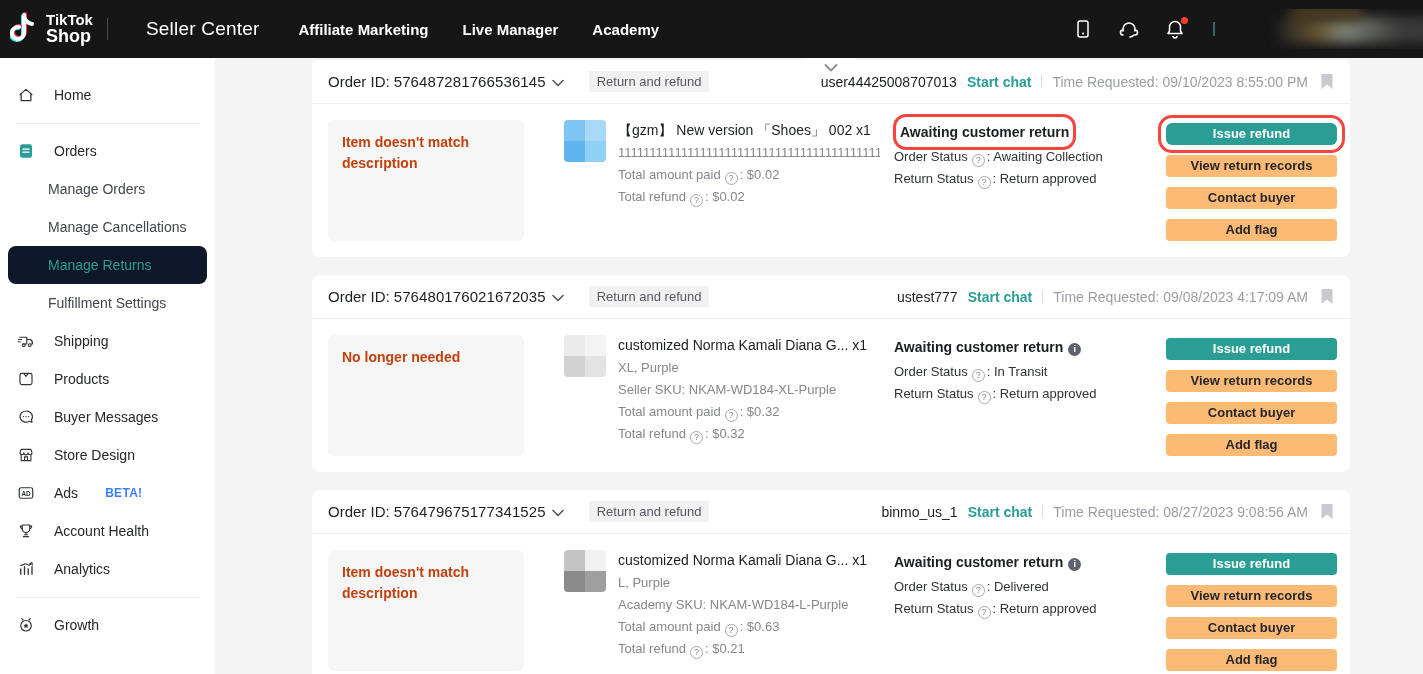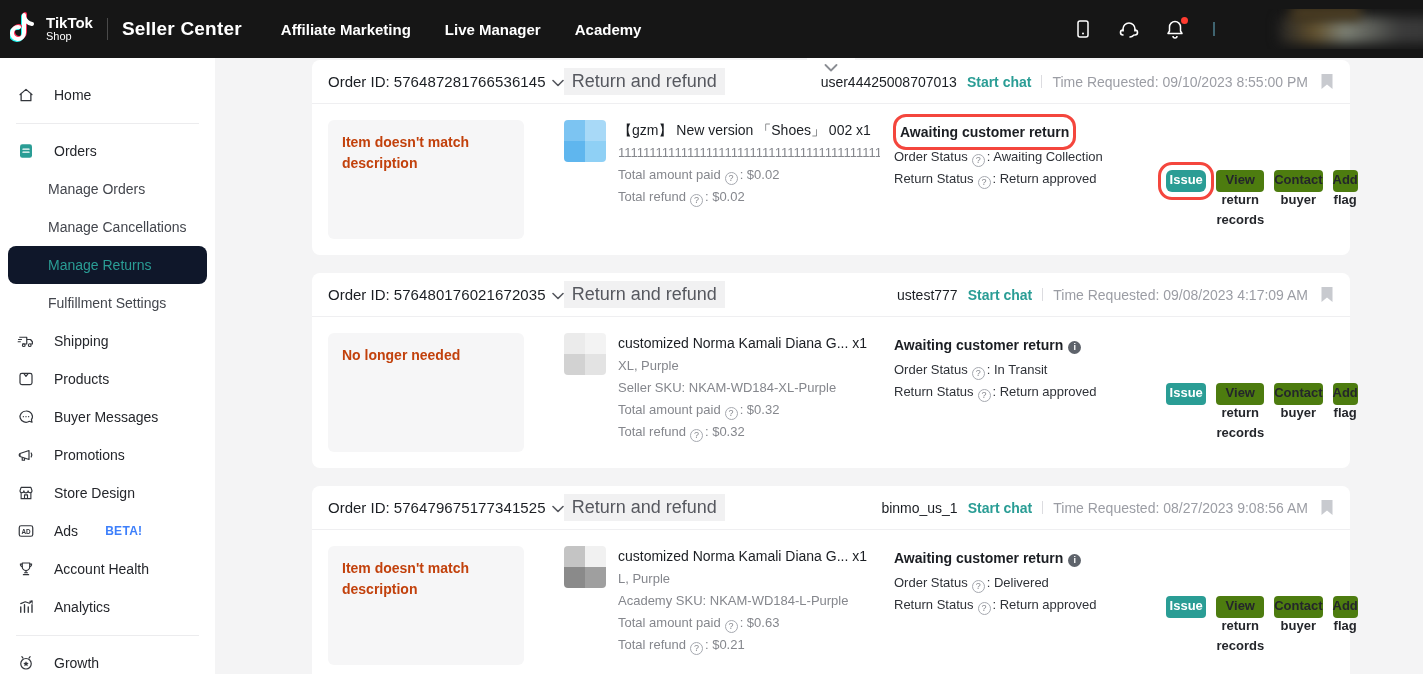--- a/index.html
+++ b/index.html
@@ -10,23 +10,23 @@
     background:#f4f4f5; color:#1b1e23;
   }
   
   .topbar {
     height:58px; background:#161616; color:#fff;
     display:flex; align-items:center; padding:0 0 0 10px;
   }
   .logo { display:flex; align-items:center; gap:6px; }
   .logo-text { line-height:1.05; }
   .logo-line1 { font-size:15px; font-weight:700; }
-  .logo-line2 { font-size:11px; font-weight:400; }
+  .logo-line2 { font-size:18px; font-weight:700; }
   .top-divider { width:1px; height:22px; background:#4a4a4a; margin:0 14px; }
-  .sc-title { font-size:19px; font-weight:700; margin-right:22px; letter-spacing:.2px; }
+  .sc-title { font-size:19px; font-weight:400; margin-right:22px; letter-spacing:.2px;margin-left:24px; }
   .top-nav { display:flex; align-items:flex-start; }
   .top-nav-item { font-size:15px; font-weight:600; margin:0 17px; cursor:pointer; white-space:nowrap; }
   .top-right { margin-left:auto; display:flex; align-items:center; gap:26px; padding-right:0; }
   .top-icon { width:20px; height:20px; position:relative; cursor:pointer; }
   .bell-dot { position:absolute; top:-2px; right:-3px; width:7px; height:7px; background:#ff3b30; border-radius:50%; }
   .acct-divider { width:2px; height:14px; background:#3f6470; margin-left:2px; }
   .blur-wrap { position:relative; width:172px; height:40px; margin-left:10px; overflow:hidden; }
   .blur-a, .blur-b {
     position:absolute; filter:blur(6px); border-radius:3px;
   }
@@ -59,22 +59,22 @@
   }
   .card { background:#fff; border-radius:8px; margin-bottom:18px; }
   .card-head {
     height:44px; display:flex; align-items:center; padding:0 16px;
     border-bottom:1px solid #efeff1;
   }
   .oid-label, .oid { font-size:15px; color:#1b1e23; }
   .oid { margin-left:4px; letter-spacing:.1px; }
   .chev { margin:2px 0 0 6px; cursor:pointer; }
   .badge {
-    background:#f1f1f2; color:#56585f; font-size:18px;
-    padding:3px 8px; border-radius:0; margin-left:0; white-space:nowrap;
+    background:#f1f1f2; color:#56585f; font-size:13px;
+    padding:3px 8px; border-radius:0; margin-left:25px; white-space:nowrap;
   }
   .head-right { margin-left:auto; display:flex; align-items:center; gap:10px; }
   .buyer { font-size:14px; color:#1b1e23; }
   .start-chat { font-size:14px; color:#2a9d95; font-weight:600; cursor:pointer; }
   .vdiv { width:1px; height:13px; background:#dcdce0; }
   .time { font-size:14px; color:#9b9da4; }
   .bookmark { cursor:pointer; margin-left:2px; }
 
   .card-body { display:flex; padding:16px; }
   .reason {
@@ -99,24 +99,24 @@
   }
   .info-icon {
     display:inline-block; width:13px; height:13px; background:#5e636b; color:#fff; border-radius:50%;
     font-size:9px; line-height:13px; text-align:center; margin-left:5px; vertical-align:0px; font-weight:700;
   }
 
   .status { width:272px; flex:none; font-size:13px; color:#2f3238; line-height:22px; padding-top:1px; }
   .stitle { font-size:14px; font-weight:700; color:#1b1e23; margin-bottom:3px; display:inline-block; }
   .sline { white-space:nowrap; }
 
-  .actions { margin-left:auto; width:171px; flex:none; display:flex; flex-direction:row; gap:10px; padding-top:3px;align-items:center; }
+  .actions { margin-left:auto; width:171px; flex:none; display:flex; flex-direction:column; gap:10px; padding-top:3px;align-items:center; }
   .btn {
     height:22px; width:100%; border:none; border-radius:4px; cursor:pointer;
-    background:#4d7c0f; color:#24262b; font-size:13px; font-weight:700; font-family:inherit;
+    background:#fdba74; color:#24262b; font-size:13px; font-weight:700; font-family:inherit;
     line-height:20px; padding:0;
   }
   .btn-primary { background:#2a9d95; color:#fff; font-weight:600; }
   .red-ring { outline:3px solid #f4463d; outline-offset:5px; border-radius:6px; }
   .stitle.red-ring { outline-offset:4px; margin-left:6px; }
 </style>
 </head>
 <body>
 
 <header class="topbar">
@@ -211,28 +211,20 @@
       <span>Products</span>
     </div>
     <div class="side-item">
       <svg class="sicon" viewBox="0 0 24 24">
           <path d="M12 4 a8 7.5 0 1 0 4.5 13.7 L20 19 l-.8-3.4 A8 7.5 0 0 0 12 4 Z" fill="none" stroke="currentColor" stroke-width="1.6" stroke-linejoin="round"></path>
           <circle cx="8.5" cy="11.5" r=".9" fill="currentColor"></circle>
           <circle cx="12" cy="11.5" r=".9" fill="currentColor"></circle>
           <circle cx="15.5" cy="11.5" r=".9" fill="currentColor"></circle>
         </svg>
       <span>Buyer Messages</span>
-    </div>
-    <div class="side-item">
-      <svg class="sicon" viewBox="0 0 24 24">
-          <path d="M4 10 v4 l12 4 V6 Z M4 10 q-2 2 0 4" fill="none" stroke="currentColor" stroke-width="1.6" stroke-linejoin="round"></path>
-          <path d="M7 15 v4 h3 v-3" fill="none" stroke="currentColor" stroke-width="1.6" stroke-linejoin="round"></path>
-          <path d="M19 9.5 q1.5 2.5 0 5" fill="none" stroke="currentColor" stroke-width="1.6" stroke-linecap="round"></path>
-        </svg>
-      <span>Promotions</span>
     </div>
     <div class="side-item">
       <svg class="sicon" viewBox="0 0 24 24">
           <path d="M4 9 L5.5 4.5 h13 L20 9 a2.6 2.6 0 0 1 -5.2 0 a2.6 2.6 0 0 1 -5.6 0 a2.6 2.6 0 0 1 -5.2 0 Z" fill="none" stroke="currentColor" stroke-width="1.5" stroke-linejoin="round"></path>
           <path d="M5.5 12 v7.5 h13 V12 M10 19.5 v-5 h4 v5" fill="none" stroke="currentColor" stroke-width="1.5" stroke-linejoin="round"></path>
         </svg>
       <span>Store Design</span>
     </div>
     <div class="side-item">
       <svg class="sicon" viewBox="0 0 24 24">

